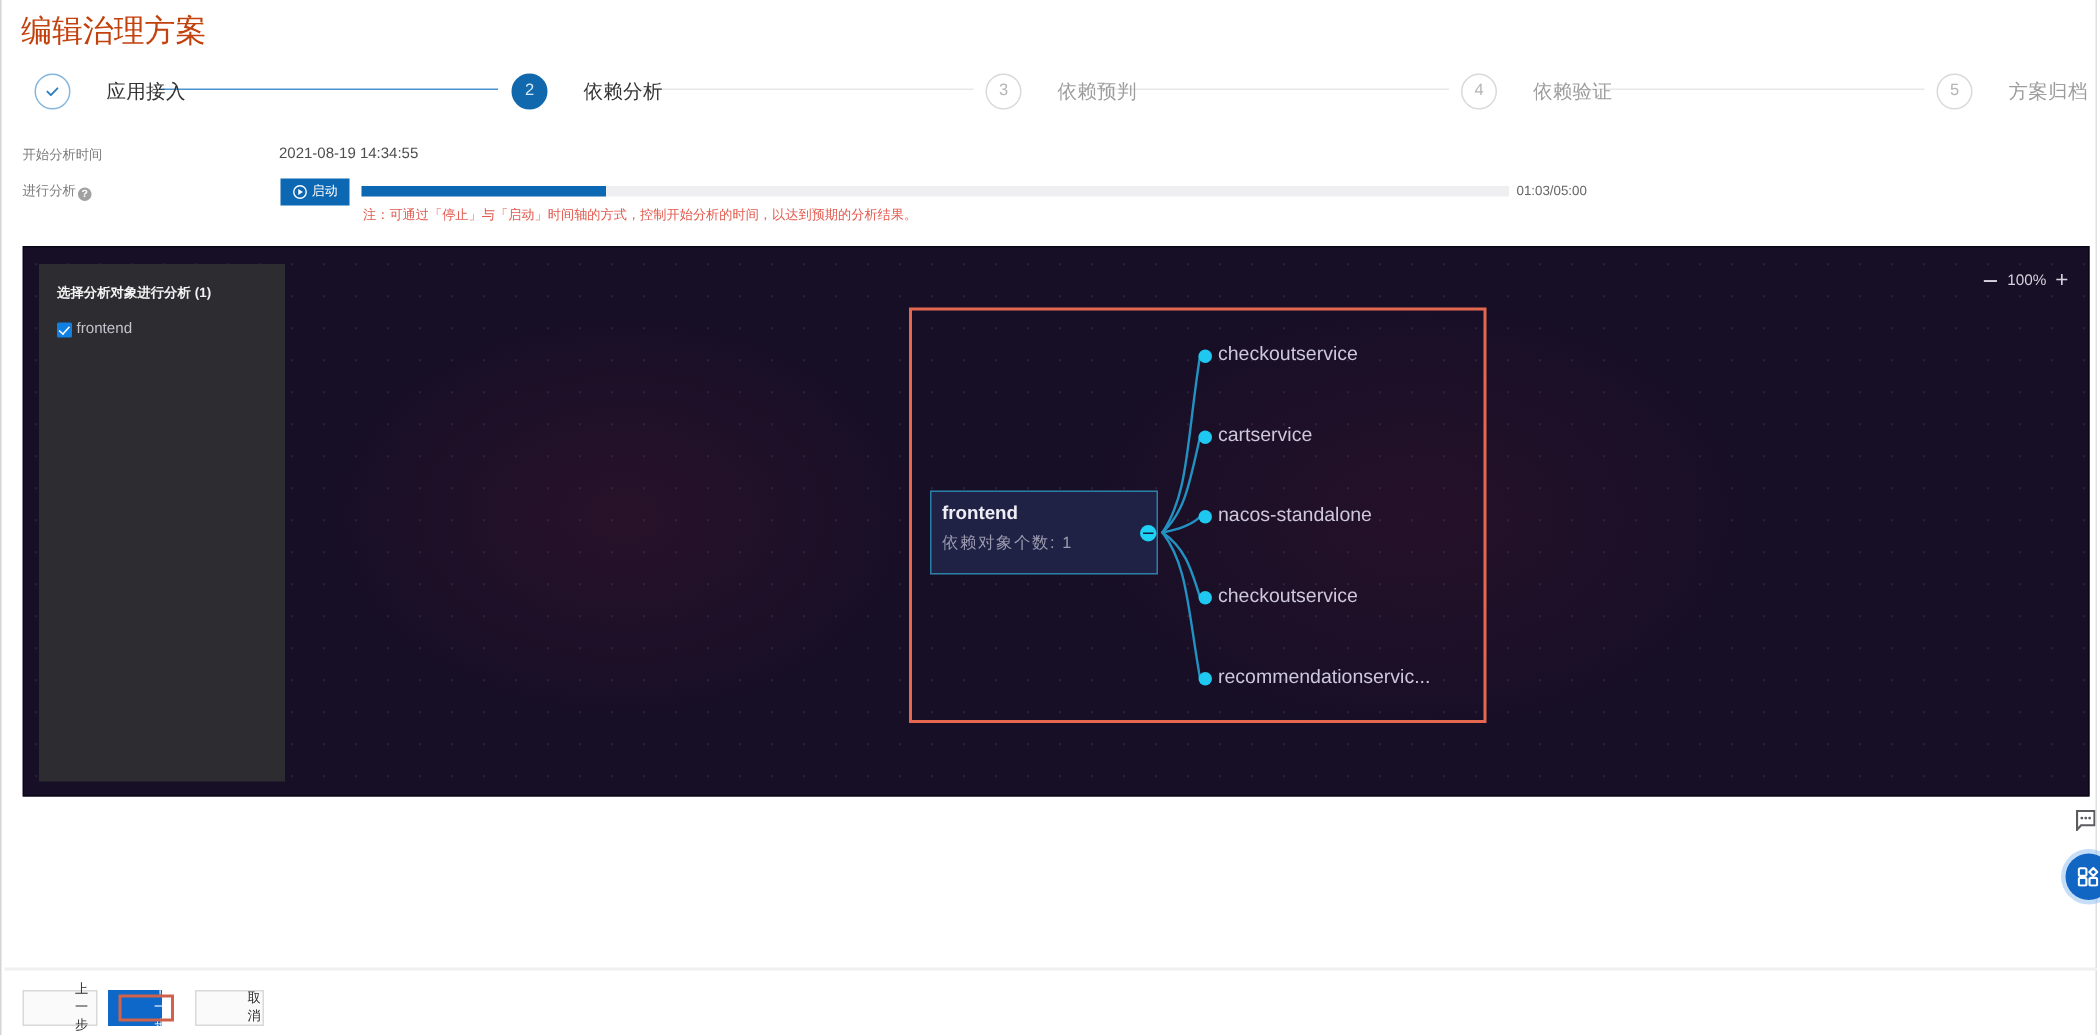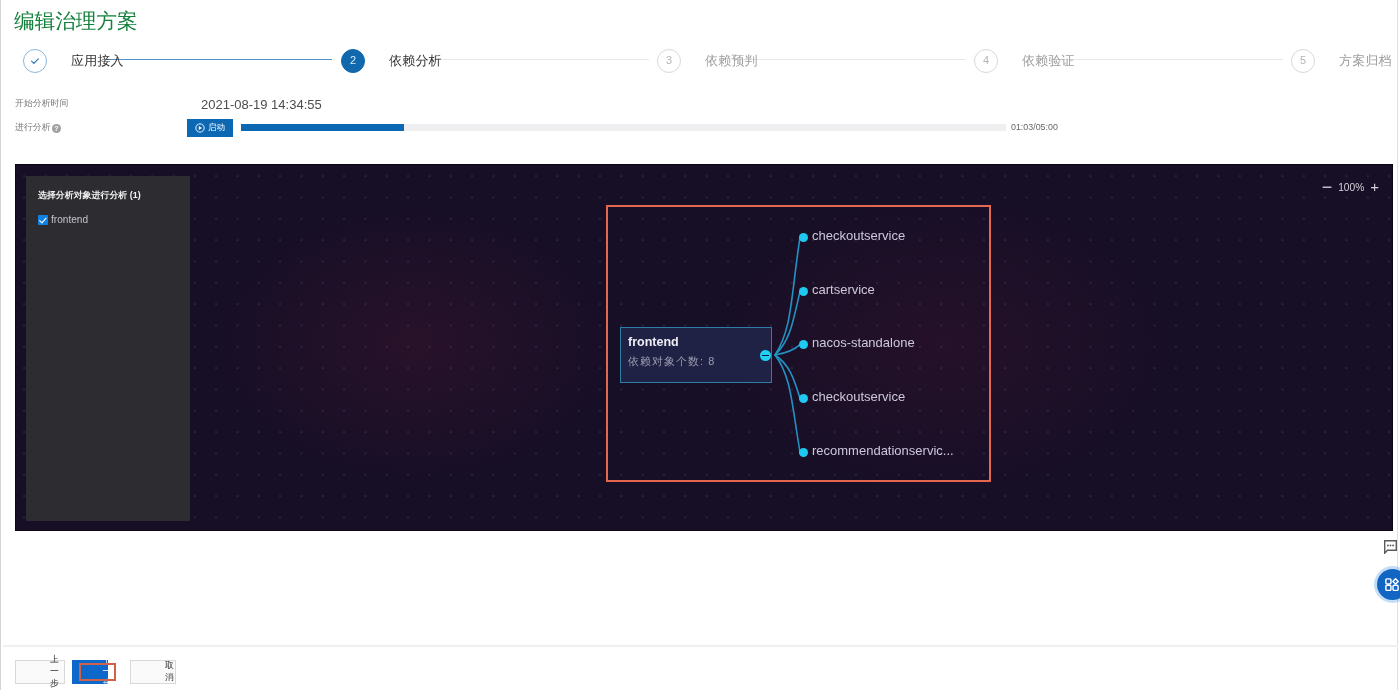--- a/index.html
+++ b/index.html
@@ -3,21 +3,21 @@
 <meta charset="utf-8">
 <style>
   html,body{margin:0;padding:0;}
   body{width:1400px;height:690px;overflow:hidden;background:#ffffff;
        font-family:"Liberation Sans",sans-serif;}
   .page{position:absolute;left:0;top:0;width:1400px;height:690px;background:#fff;
         border-left:1.5px solid #d4d4d4;box-sizing:border-box;}
   .rightline{position:absolute;right:2px;top:0;width:1px;height:690px;background:#e0e0e0;}
 
   
-  .title{position:absolute;left:13px;top:7px;font-size:20.6px;color:#15803d;
+  .title{position:absolute;left:13px;top:7px;font-size:20.6px;color:#c2410c;
          letter-spacing:0;line-height:28px;white-space:nowrap;}
 
   
   .steps{position:absolute;left:0;top:48px;width:1400px;height:25px;}
   .step{position:absolute;top:0;height:25px;display:flex;align-items:center;}
   .stepcircle{width:24px;height:24px;border-radius:50%;box-sizing:border-box;
               display:flex;align-items:center;justify-content:center;flex:0 0 auto;}
   .stepcircle.done{border:1px solid #85b7de;background:#fff;}
   .stepcircle.active{background:#1168ad;border:1px solid #1168ad;}
   .stepcircle.todo{border:1px solid #d9d9d9;background:#fff;}
@@ -25,21 +25,21 @@
   .stepcircle.active .stepnum{color:#d7eaf7;}
   .stepcircle.todo .stepnum{color:#b5b5b5;}
   .steplabel{margin-left:24px;font-size:13px;font-weight:normal;white-space:nowrap;letter-spacing:.2px;}
   .steplabel.done{color:#333;}
   .steplabel.active{color:#333;}
   .steplabel.todo{color:#9d9d9d;}
   .stepline{position:absolute;top:10.5px;height:1.4px;}
 
   
   .irow-label{position:absolute;font-size:8.9px;color:#7b7b7b;white-space:nowrap;}
-  .irow-val{position:absolute;font-size:13px;color:#4d4d4d;white-space:nowrap;margin-left:15px;}
+  .irow-val{position:absolute;font-size:10px;color:#4d4d4d;white-space:nowrap;}
 
   .qmark{display:inline-block;width:9px;height:9px;border-radius:50%;
          background:#a0a0a0;color:#fff;font-size:7px;line-height:9px;
          text-align:center;vertical-align:-0.5px;margin-left:1.5px;font-weight:bold;}
 
   .startbtn{position:absolute;left:186px;top:119px;width:46px;height:18px;
             background:#0d68b4;display:flex;align-items:center;justify-content:center;
             cursor:pointer;}
   .startbtn .lbl{font-size:8.6px;color:#fff;margin-left:3px;letter-spacing:0;}
 
@@ -172,20 +172,21 @@
       <path d="M4.6 3.6 L8.3 6 L4.6 8.4 Z" fill="#fff"></path>
     </svg>
     <span class="lbl">启动</span>
   </div>
 
   <div class="pbar">
     <div class="pfill" id="pfill" style="width: 21.3%;"></div>
   </div>
   <div class="ptime">01:03/05:00</div>
 
+  <div class="note">注：可通过「停止」与「启动」时间轴的方式，控制开始分析的时间，以达到预期的分析结果。</div>
 
   <div class="canvas">
     <div class="glowL"></div>
     <div class="glowR"></div>
     <div class="dots"></div>
 
     <div class="lpanel">
       <div class="hd">选择分析对象进行分析 (1)</div>
       <div class="row">
         <span class="cbox"></span>
@@ -204,21 +205,21 @@
     <svg id="edges" style="position:absolute;left:0;top:0;width:1378px;height:367px;pointer-events:none;">
         <path d="M760 191 C777.2965 165.106, 775.8805 132.15, 785 73.3" fill="none" stroke="#2392c2" stroke-width="1.6" stroke-linecap="round"></path>
         <path d="M760 191 C774.862 177.008, 777.774 159.2, 785 127.4" fill="none" stroke="#2392c2" stroke-width="1.6" stroke-linecap="round"></path>
         <path d="M760 191 C772.468 188.712, 779.636 185.8, 785 180.6" fill="none" stroke="#2392c2" stroke-width="1.6" stroke-linecap="round"></path>
         <path d="M760 191 C773.9485 200.526, 778.4845 212.65, 785 234.3" fill="none" stroke="#2392c2" stroke-width="1.6" stroke-linecap="round"></path>
         <path d="M760 191 C776.365 212.34, 776.605 239.5, 785 288" fill="none" stroke="#2392c2" stroke-width="1.6" stroke-linecap="round"></path>
       </svg>
 
     <div class="gbox">
       <div class="t1">frontend</div>
-      <div class="t2">依赖对象个数: 8</div>
+      <div class="t2">依赖对象个数: 1</div>
     </div>
     <div class="collapse"></div>
 
     <div id="gnodes">
         <div class="gdot" style="left: 783.5px; top: 68.8px;"></div>
         <div class="glabel" style="left: 797px; top: 63.8px;">checkoutservice</div>
         <div class="gdot" style="left: 783.5px; top: 122.9px;"></div>
         <div class="glabel" style="left: 797px; top: 117.9px;">cartservice</div>
         <div class="gdot" style="left: 783.5px; top: 176.1px;"></div>
         <div class="glabel" style="left: 797px; top: 171.1px;">nacos-standalone</div>

